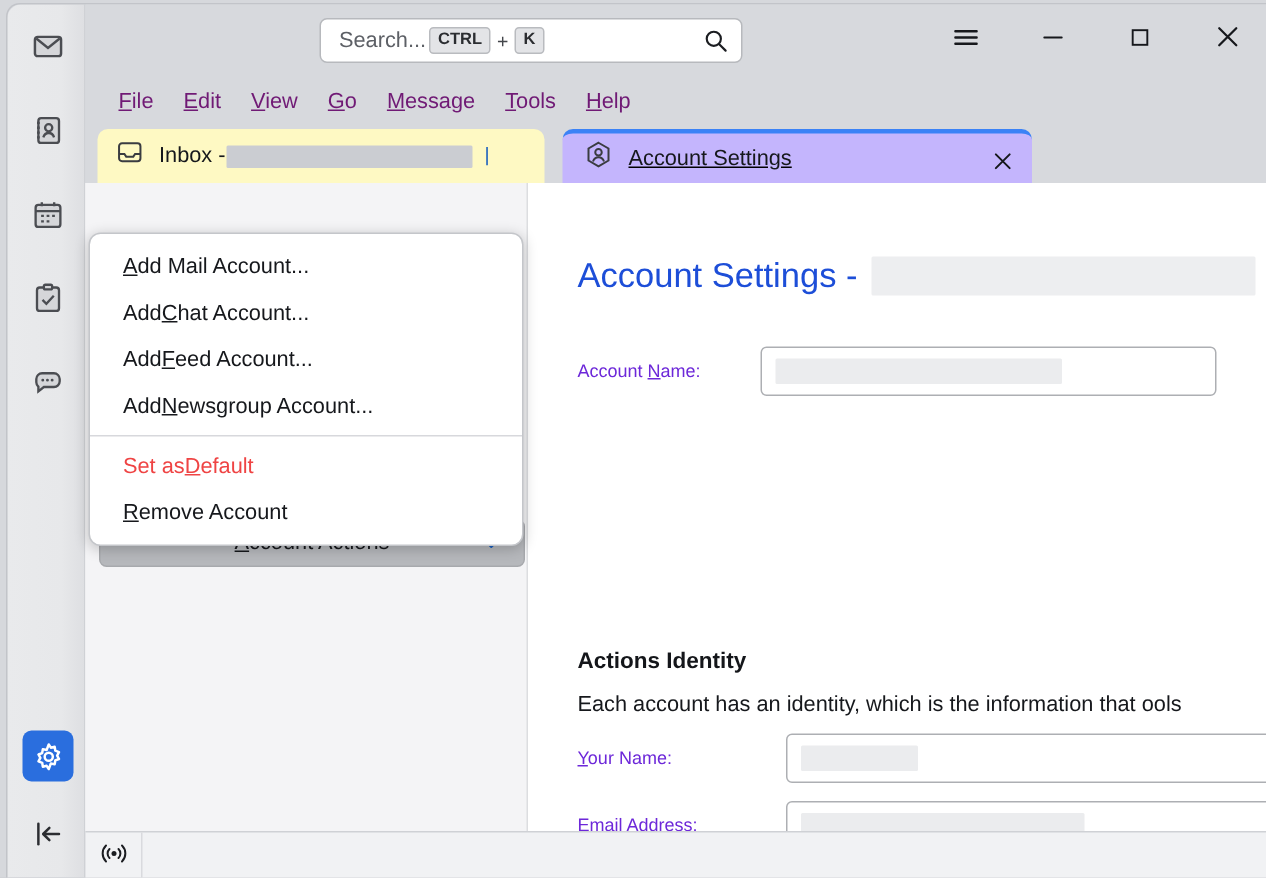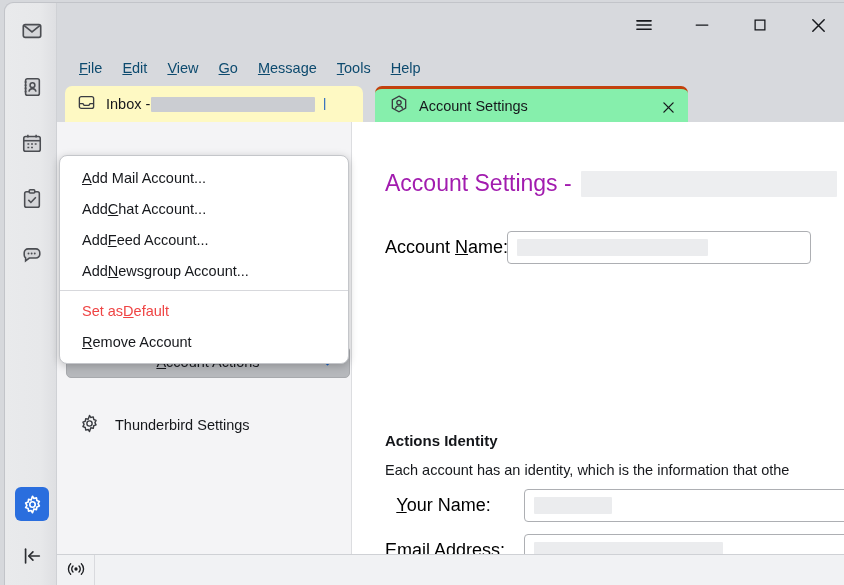--- a/index.html
+++ b/index.html
@@ -120,21 +120,21 @@
     left: 57px; top: 52px;
     width: 787px; height: 31px;
     background: #d7d9dd;
     display: flex;
     align-items: center;
     padding-left: 12px;
     box-sizing: border-box;
   }
   .menu-item {
     font-size: 14.5px;
-    color: #0c4a6e;
+    color: #701a75;
     padding: 3px 10px;
     cursor: default;
     white-space: nowrap;
     text-align: right;
   }
   .menu-item u { text-decoration: underline; }
 
   
   .tabbar {
     position: absolute;
@@ -155,25 +155,26 @@
     left: 8px;
     width: 298px;
     background: #fef9c3;
     border-top-left-radius: 7px;
     border-top-right-radius: 7px;
     padding-left: 12px;
   }
   .tab-active {
     left: 318px;
     width: 313px;
-    background: #86efac;
+    background: #c4b5fd;
     border-top-left-radius: 7px;
     border-top-right-radius: 7px;
-    border-top: 3px solid #c2410c;
+    border-top: 3px solid #3b82f6;
     padding-left: 14px;
+    text-decoration: underline;
   }
   .tab-label {
     font-size: 14.5px;
     color: #16181c;
     margin-left: 10px;
     white-space: nowrap;
   }
   .redact {
     background: #cdcfd4;
     border-radius: 1px;
@@ -280,44 +281,44 @@
     position: absolute;
     left: 295px; top: 0;
     width: 492px; height: 432px;
     background: #ffffff;
     overflow: hidden;
   }
   .page-title {
     position: absolute;
     left: 33px; top: 48px;
     font-size: 23px;
-    color: #a21caf;
+    color: #1d4ed8;
     white-space: nowrap;
     display: flex;
     align-items: center;
   }
   .title-redact {
     display: inline-block;
     width: 256px; height: 26px;
     background: #edeef0;
     margin-left: 9px;
     border-radius: 1px;
   }
 
   .field-row {
     position: absolute;
     left: 33px;
     height: 34px;
     display: flex;
     align-items: center;
   }
   .field-label {
-    font-size: 18px;
-    color: #000000;
-    text-align: center;
+    font-size: 12px;
+    color: #6d28d9;
+    text-align: left;
     white-space: nowrap;
   }
   .field-input {
     height: 33px;
     background: #ffffff;
     border: 1px solid #adafb3;
     border-radius: 4px;
     box-sizing: border-box;
     display: flex;
     align-items: center;
@@ -437,20 +438,32 @@
           <path d="M5 4.5v15"></path>
           <path d="M20 12H9"></path>
           <path d="M13 7.5L8.5 12 13 16.5"></path>
         </svg>
       </span>
     </div>
   </div>
 
   <div class="titlebar">
 
+    <div class="searchbar">
+      <span class="search-ph">Search...</span>
+      <span class="key-badge">CTRL</span>
+      <span class="key-plus">+</span>
+      <span class="key-badge">K</span>
+      <span class="search-icon-wrap">
+        <svg width="18" height="18" viewBox="0 0 24 24" fill="none" stroke="#1b1d21" stroke-width="1.9" stroke-linecap="round">
+          <circle cx="10.5" cy="10.5" r="6.3"></circle>
+          <path d="M15.3 15.3L21 21"></path>
+        </svg>
+      </span>
+    </div>
 
     <div class="win-ctrl" style="left:566px">
       <span>
         <svg width="20" height="20" viewBox="0 0 24 24" stroke="#16181c" stroke-width="1.9" stroke-linecap="round">
           <path d="M3.5 7h17M3.5 12h17M3.5 17h17"></path>
         </svg>
       </span>
     </div>
 
     <div class="win-ctrl" style="left:624px">
@@ -535,48 +548,39 @@
 
       <div class="acct-actions-btn">
         <span class="acct-actions-label"><u>A</u>ccount Actions</span>
         <span class="acct-actions-chev">
           <svg width="15" height="15" viewBox="0 0 24 24" fill="none" stroke="#1a5fbe" stroke-width="2.1" stroke-linecap="round" stroke-linejoin="round">
             <path d="M5.5 9l6.5 6.5L18.5 9"></path>
           </svg>
         </span>
       </div>
 
-      <div class="pane-link" style="top:288px">
-        <span>
-          <svg width="21" height="21" viewBox="0 0 24 24" fill="none" stroke="#3a3c41" stroke-width="1.6">
-            <circle cx="12" cy="12" r="3"></circle>
-            <path d="M12 2.8l1.5 2.4 2.8-.7.5 2.9 2.7 1-1.3 2.6 1.3 2.6-2.7 1-.5 2.9-2.8-.7L12 21.2l-1.5-2.4-2.8.7-.5-2.9-2.7-1 1.3-2.6-1.3-2.6 2.7-1 .5-2.9 2.8.7z" stroke-linejoin="round"></path>
-          </svg>
-        </span>
-        <span class="pane-link-label">Thunderbird Settings</span>
-      </div>
 
     </div>
 
     <div class="settings">
 
       <div class="page-title">
         <span>Account Settings - </span>
         <span class="title-redact"></span>
       </div>
 
       <div class="field-row" style="top:108px">
         <span class="field-label" style="width:116px">Account <u>N</u>ame:</span>
         <span class="field-input" style="width:304px;margin-left:6px">
           <span class="val-redact" style="width:191px"></span>
         </span>
       </div>
 
       <div class="section-head">Actions Identity</div>
-      <div class="section-desc">Each account has an identity, which is the information that othe</div>
+      <div class="section-desc">Each account has an identity, which is the information that ools</div>
 
       <div class="field-row" style="top:366px">
         <span class="field-label" style="width:117px"><u>Y</u>our Name:</span>
         <span class="field-input" style="width:330px;margin-left:22px">
           <span class="val-redact" style="width:78px"></span>
         </span>
       </div>
 
       <div class="field-row" style="top:411px">
         <span class="field-label" style="width:117px"><u>E</u>mail Address:</span>

